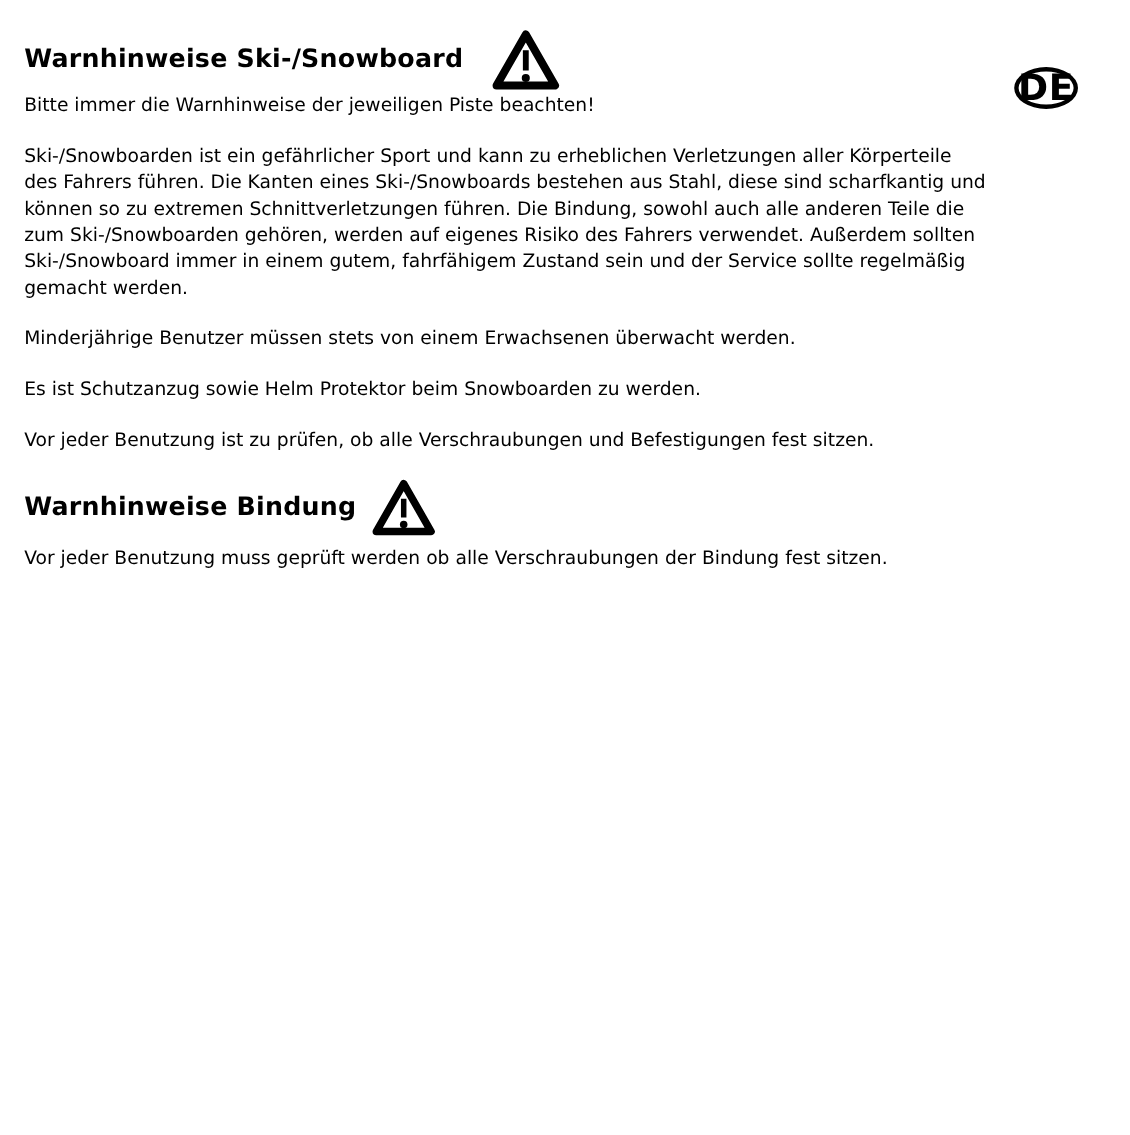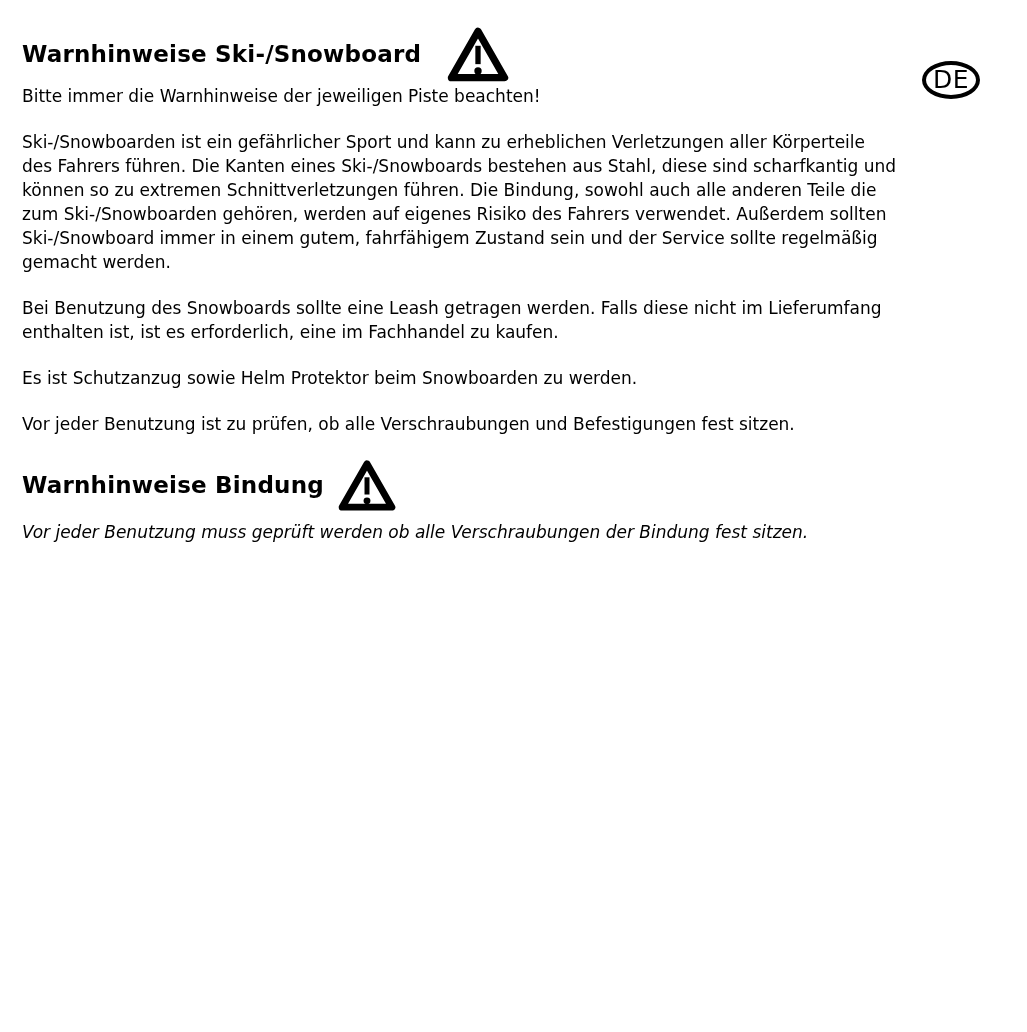--- a/index.html
+++ b/index.html
@@ -43,37 +43,37 @@
   }
   .warn-icon { display: inline-flex; flex: 0 0 auto; }
   .body-text {
     font-size: 17px;
     line-height: 24px;
     white-space: pre-wrap;
     margin-bottom: 22px;
     max-width: 1005px;
   }
   .first-after-h1 { margin-top: 10px; }
-  .first-after-h2 { margin-top: 4px; font-style: italic; }
+  .first-after-h2 { margin-top: 4px; }
   .lang-badge {
     position: absolute;
     top: 37px;
     right: 47px;
     width: 58px;
     height: 38px;
     border: 4px solid #000000;
     border-radius: 50%;
     display: flex;
     align-items: center;
     justify-content: center;
     background: #ffffff;
   }
   .lang-badge span {
-    font-size: 25px;
-    font-weight: normal;
+    font-size: 33px;
+    font-weight: bold;
     letter-spacing: 0.5px;
     line-height: 1;
     transform: translateY(-1px);
   }
 </style>
 </head>
 <body>
 
 <div class="page">
 
@@ -92,22 +92,21 @@
     </span>
   </header>
 
   <p class="body-text">Bitte immer die Warnhinweise der jeweiligen Piste beachten!</p>
   <p class="body-text first-after-h1">Ski-/Snowboarden ist ein gefährlicher Sport und kann zu erheblichen Verletzungen aller Körperteile
 des Fahrers führen. Die Kanten eines Ski-/Snowboards bestehen aus Stahl, diese sind scharfkantig und
 können so zu extremen Schnittverletzungen führen. Die Bindung, sowohl auch alle anderen Teile die
 zum Ski-/Snowboarden gehören, werden auf eigenes Risiko des Fahrers verwendet. Außerdem sollten
 Ski-/Snowboard immer in einem gutem, fahrfähigem Zustand sein und der Service sollte regelmäßig
 gemacht werden.</p>
-  <p class="body-text">Bei Benutzung des Snowboards sollte eine Leash getragen werden. Falls diese nicht im Lieferumfang
-enthalten ist, ist es erforderlich, eine im Fachhandel zu kaufen.</p>
+  <p class="body-text">Minderjährige Benutzer müssen stets von einem Erwachsenen überwacht werden.</p>
   <p class="body-text">Es ist Schutzanzug sowie Helm Protektor beim Snowboarden zu werden.</p>
   <p class="body-text">Vor jeder Benutzung ist zu prüfen, ob alle Verschraubungen und Befestigungen fest sitzen.</p>
 
   <header class="section-header header-2">
     <h1 class="section-title">Warnhinweise Bindung</h1>
     <span class="warn-icon">
       <svg width="58" height="60" viewBox="0 0 64 60" aria-hidden="true">
         <path d="M32 6.5 L59.5 54.5 L4.5 54.5 Z" fill="none" stroke="#000000" stroke-width="7.5" stroke-linejoin="round"></path>
         <path d="M32 21.5 L32 40.5" fill="none" stroke="#000000" stroke-width="5.5"></path>
         <circle cx="32" cy="47.5" r="3.8" fill="#000000"></circle>

